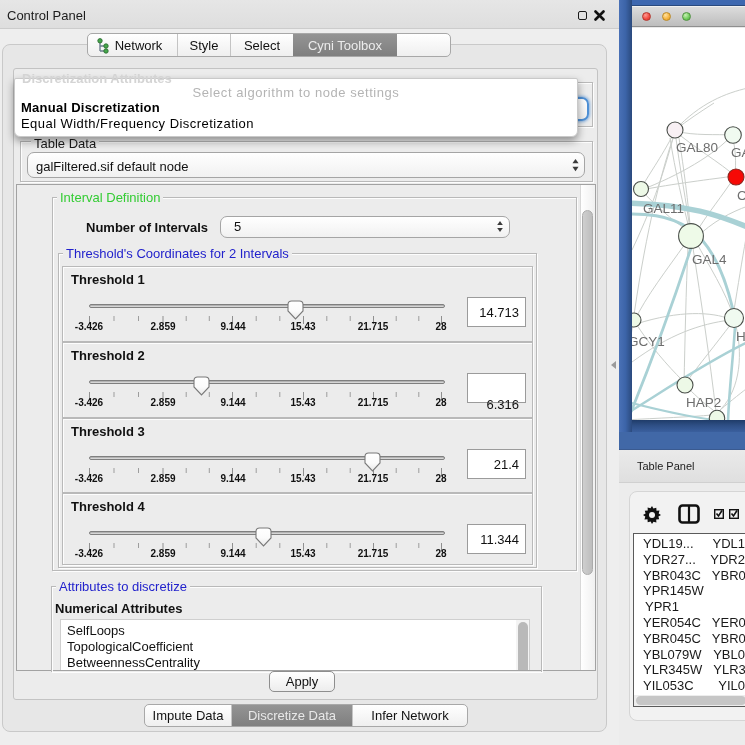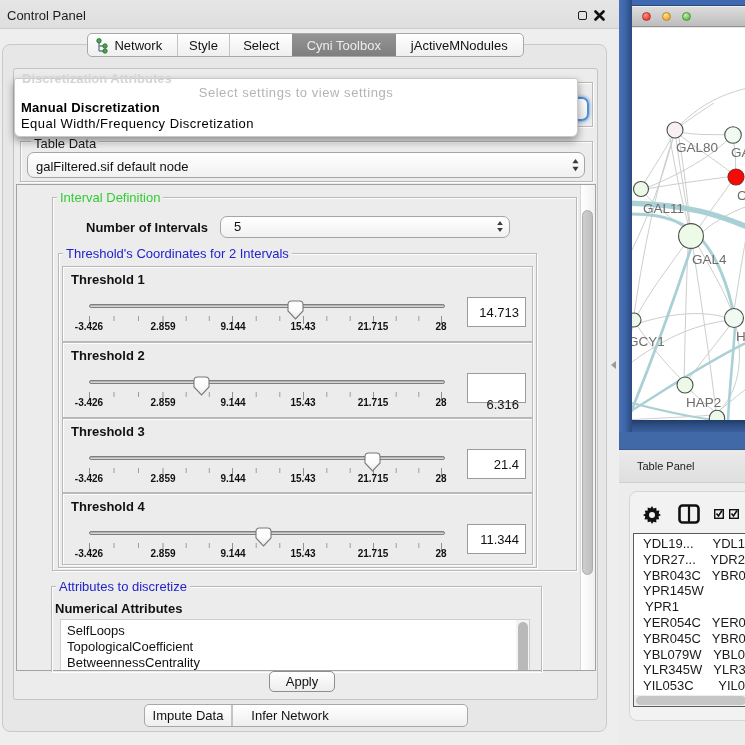--- a/index.html
+++ b/index.html
@@ -19,34 +19,33 @@
 
 <div class="abs" style="left:578px;top:11px;width:9px;height:9px;border:1.5px solid #1a1a1a;border-radius:2px;"></div>
 <svg class="abs" style="left:594px;top:10px;" width="11" height="11" viewBox="0 0 11 11">
     <path d="M1.5 1.5 L9.5 9.5 M9.5 1.5 L1.5 9.5" stroke="#111" stroke-width="2.6" stroke-linecap="round"></path>
   </svg>
 
 <div class="abs" style="left:2px;top:44px;width:605px;height:688px;background:#e7e7e7;border:1px solid #c9c9c9;border-radius:8px;"></div>
 
 <div class="abs" style="left:13px;top:68px;width:585px;height:632px;background:#ececec;border:1px solid #c3c3c3;border-radius:3px;"></div>
 
-<div class="abs" style="left:87px;top:33px;width:437px;height:24px;background:linear-gradient(#ffffff,#efefef);border:1px solid #a8a8a8;border-radius:5px;overflow:hidden;display:flex;">
+<div class="abs" style="left:87px;top:33px;width:364px;height:24px;background:linear-gradient(#ffffff,#efefef);border:1px solid #a8a8a8;border-radius:5px;overflow:hidden;display:flex;">
   <div style="width:90px;display:flex;align-items:center;justify-content:center;padding-right:7px;border-right:1px solid #c4c4c4;">
     <svg width="15" height="17" viewBox="0 0 15 17" style="margin-right:4px;">
       <path d="M4 4 V14 M4 9 H10 M4 14 H10" stroke="#6e7f8e" stroke-width="1.4" fill="none"></path>
       <circle cx="4" cy="3.8" r="2.2" fill="#46a74b" stroke="#2d6e33" stroke-width="0.9"></circle>
       <circle cx="10" cy="9" r="2.2" fill="#46a74b" stroke="#2d6e33" stroke-width="0.9"></circle>
       <circle cx="10" cy="14" r="2.2" fill="#46a74b" stroke="#2d6e33" stroke-width="0.9"></circle>
     </svg>
     <span style="font-size:13px;color:#111;">Network</span>
   </div>
   <div style="width:53px;display:flex;align-items:center;justify-content:center;border-right:1px solid #c4c4c4;font-size:13px;color:#111;">Style</div>
   <div style="width:62px;display:flex;align-items:center;justify-content:center;font-size:13px;color:#111;">Select</div>
   <div style="width:104px;display:flex;align-items:center;justify-content:center;background:linear-gradient(#949494,#7f7f7f);font-size:13px;color:#ececec;">Cyni Toolbox</div>
-  <div style="width:128px;display:flex;align-items:center;justify-content:center;font-size:13px;color:#111;">jActiveMNodules</div>
 </div>
 
 <div class="abs etched" style="left:20px;top:82px;width:573px;height:45px;"></div>
 
 <div class="abs" style="left:300px;top:97px;width:289px;height:24px;background:linear-gradient(#fff,#f0f0f0);border:2px solid #4f90d5;border-radius:7px;box-shadow:0 0 3px 1px rgba(80,145,215,.65);"></div>
 
 <div class="abs etched" style="left:20px;top:141px;width:573px;height:41px;"></div>
 <div class="grouplabel" style="left:31px;top:137px;color:#1a1a1a;">Table Data</div>
 
 <div class="abs" style="left:27px;top:152px;width:558px;height:26px;background:linear-gradient(#ffffff,#f1f1f1);border:1px solid #a5a5a5;border-radius:7px;"></div>
@@ -242,20 +241,21 @@
 <div class="abs" style="left:60px;top:619px;width:470px;height:51px;background:#ffffff;border:1px solid #cfcfcf;border-bottom:none;overflow:hidden;">
   <div style="padding-left:6px;font-size:13px;color:#111;line-height:16px;padding-top:3px;">SelfLoops<br>TopologicalCoefficient<br>BetweennessCentrality</div>
 </div>
 <div class="abs" style="left:516px;top:620px;width:13px;height:50px;background:#f4f4f4;"></div>
 <div class="abs" style="left:518px;top:622px;width:10px;height:48px;background:#b9b9b9;border-radius:5px 5px 0 0;"></div>
 
 <div class="abs" style="left:269px;top:671px;width:66px;height:21px;background:linear-gradient(#ffffff,#ededed);border:1px solid #8e8e8e;border-radius:5px;text-align:center;font-size:13px;color:#111;line-height:19px;">Apply</div>
 
 <div class="abs" style="left:144px;top:704px;width:324px;height:23px;background:linear-gradient(#ffffff,#efefef);border:1px solid #a8a8a8;border-radius:5px;overflow:hidden;display:flex;">
   <div style="width:87px;display:flex;align-items:center;justify-content:center;border-right:1px solid #c4c4c4;font-size:13px;color:#111;">Impute Data</div>
+  <div style="width:120px;display:flex;align-items:center;justify-content:center;background:linear-gradient(#949494,#7f7f7f);font-size:13px;color:#e8e8e8;">Discretize Data</div>
   <div style="width:115px;display:flex;align-items:center;justify-content:center;border-left:1px solid #c4c4c4;font-size:13px;color:#111;">Infer Network</div>
 </div>
 
 <div class="abs" style="left:611px;top:361px;width:0;height:0;border-top:4px solid transparent;border-bottom:4px solid transparent;border-right:5px solid #9a9a9a;"></div>
 
 <div class="abs" style="left:619px;top:0;width:126px;height:745px;background:#e9e9e9;"></div>
 
 <div class="abs" style="left:619px;top:432px;width:126px;height:18px;background:#4168a7;border-bottom:1px solid #3a5a90;"></div>
 <div class="abs" style="left:619px;top:0;width:13px;height:432px;background:linear-gradient(90deg,#4a71b6 0%,#3c64a8 50%,#2b4a7d 100%);"></div>
 <div class="abs" style="left:632px;top:0;width:113px;height:6px;background:#3e68b0;border-bottom:1px solid #2a4a7e;"></div>
@@ -382,15 +382,15 @@
         <span style="padding-left:11px;">YIL0</span>
       </div>
   </div>
 </div>
 
 <div class="abs" style="left:634px;top:695px;width:111px;height:11px;background:#ededed;"></div>
 <div class="abs" style="left:636px;top:696px;width:110px;height:9px;background:#c6c6c6;border-radius:5px;"></div>
 
 <div class="abs" style="left:14px;top:78px;width:564px;height:59px;background:#ffffff;border:1px solid #c9c9c9;border-radius:2px 2px 6px 6px;box-shadow:0 4px 9px rgba(0,0,0,.4);"></div>
 <div class="abs" style="left:22px;top:71px;font-size:13px;font-weight:bold;color:#d4d4d4;">Discretization Attributes</div>
-<div class="abs" style="left:14px;top:85px;width:564px;text-align:center;font-size:13px;letter-spacing:0.55px;color:#b4b4b4;">Select settings to view settings</div>
+<div class="abs" style="left:14px;top:85px;width:564px;text-align:center;font-size:13px;letter-spacing:0.55px;color:#b4b4b4;">Select algorithm to node settings</div>
 <div class="abs" style="left:21px;top:100px;font-size:13px;letter-spacing:0.25px;font-weight:bold;color:#000;">Manual Discretization</div>
 <div class="abs" style="left:21px;top:116px;font-size:13px;letter-spacing:0.45px;color:#000;">Equal Width/Frequency Discretization</div>
 
 </body></html>

